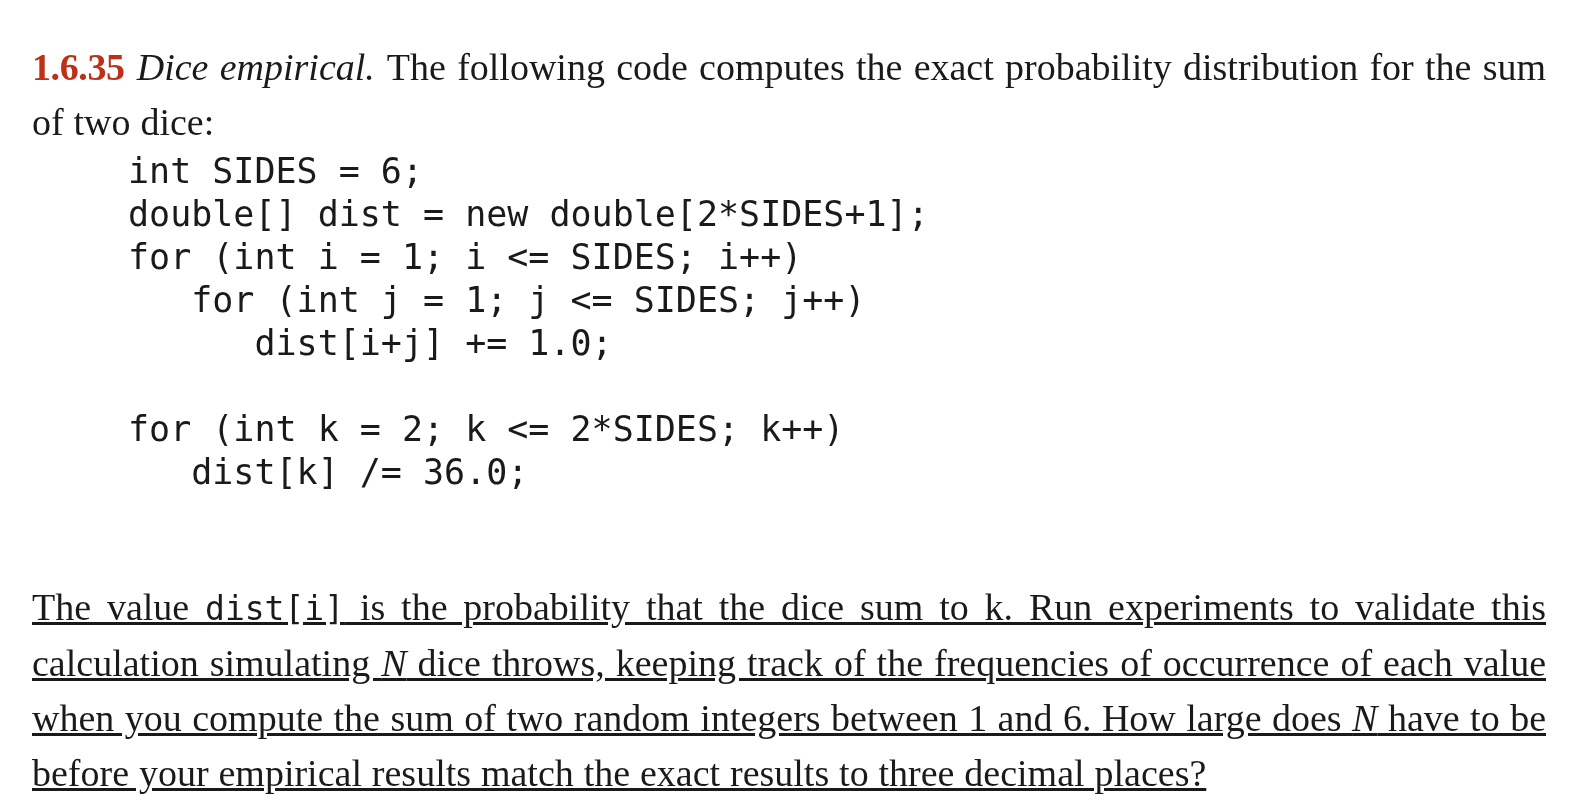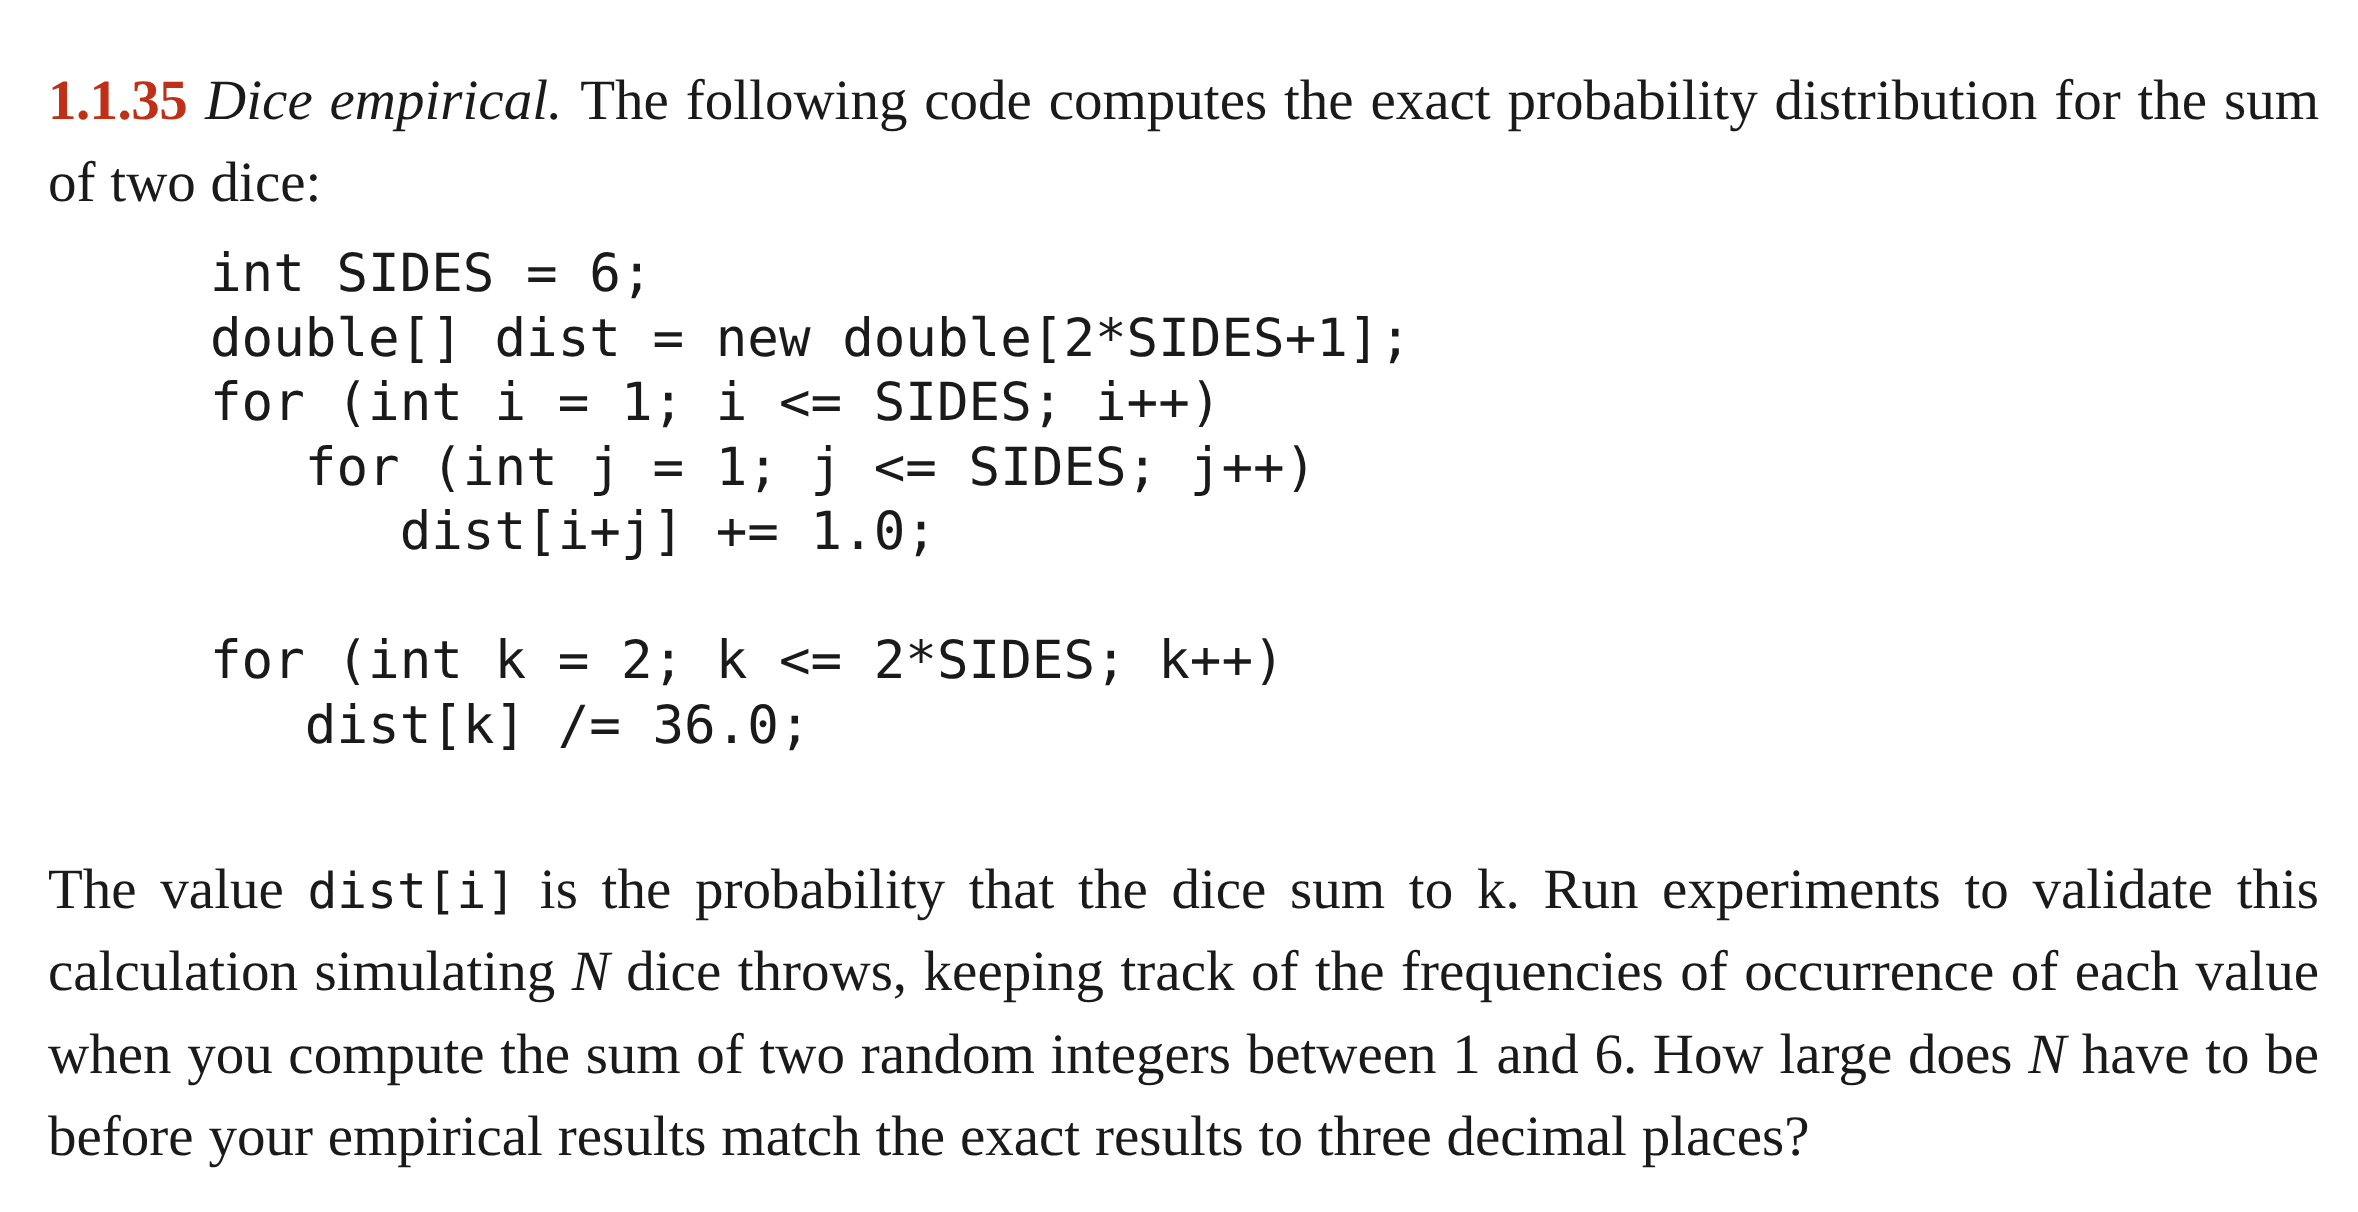--- a/index.html
+++ b/index.html
@@ -35,21 +35,22 @@
     -webkit-hyphens: none;
     hyphens: none;
     word-spacing: 0.01em;
   }
 
   #intro-paragraph {
     top: 2px;
   }
 
   #closing-paragraph {
-    top: 528px;
+    top: 542px;
+    text-decoration: underline;
   }
 
   
   .ex-number {
     font-weight: bold;
     letter-spacing: -0.01em;
   }
 
   .ex-title {
     font-style: italic;
@@ -69,40 +70,40 @@
 
   .math-var {
     font-style: italic;
   }
 
   
   #code-block {
     position: absolute;
     left: 128px;
     top: 150px;
-    margin: 12px;
+    margin: 0;
     font-family: "DejaVu Sans Mono", "Liberation Mono", monospace;
     font-size: 35px;
     line-height: 43px;
     white-space: pre;
     color: #1a1a1a;
     letter-spacing: 0;
   }
   .code-line {
     display: block;
     min-height: 43px;
   }
   .code-line.blank {
     height: 43px;
   }
 </style>
 </head>
 <body>
 
 <div class="page">
 
-  <p class="prose" id="intro-paragraph"><span class="ex-number" style="color: rgb(191, 48, 23);">1.1.35</span><span class="gap-after-title"></span><span class="ex-title">Dice empirical.</span><span class="gap-after-title"></span><span>The following code computes the exact probability distribution for the sum of two dice:</span></p>
+  <p class="prose" id="intro-paragraph"><span class="ex-number" style="color: rgb(191, 48, 23);">1.6.35</span><span class="gap-after-title"></span><span class="ex-title">Dice empirical.</span><span class="gap-after-title"></span><span>The following code computes the exact probability distribution for the sum of two dice:</span></p>
 
   <pre id="code-block"><code><span class="code-line">int SIDES = 6;</span><span class="code-line">double[] dist = new double[2*SIDES+1];</span><span class="code-line">for (int i = 1; i &lt;= SIDES; i++)</span><span class="code-line">   for (int j = 1; j &lt;= SIDES; j++)</span><span class="code-line">      dist[i+j] += 1.0;</span><span class="code-line blank"></span><span class="code-line">for (int k = 2; k &lt;= 2*SIDES; k++)</span><span class="code-line">   dist[k] /= 36.0;</span></code></pre>
 
   <p class="prose" id="closing-paragraph"><span>The value </span><span class="inline-code">dist[i]</span><span> is the probability that the dice sum to k. Run experiments to validate this calculation simulating </span><span class="math-var">N</span><span> dice throws, keeping track of the frequencies of occurrence of each value when you compute the sum of two random integers between 1 and 6. How large does </span><span class="math-var">N</span><span> have to be before your empirical results match the exact results to three decimal places?</span></p>
 
 </div>
 
 </body></html>

